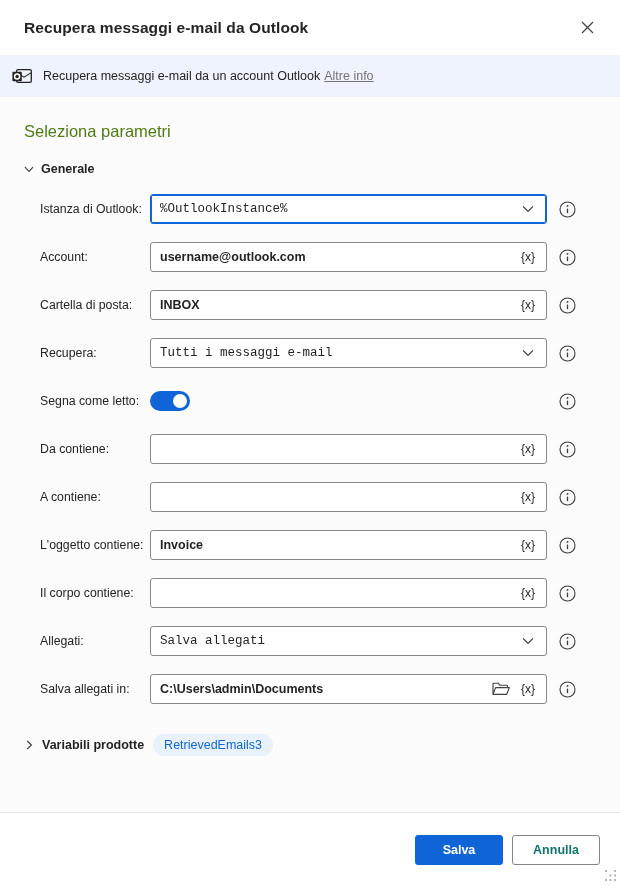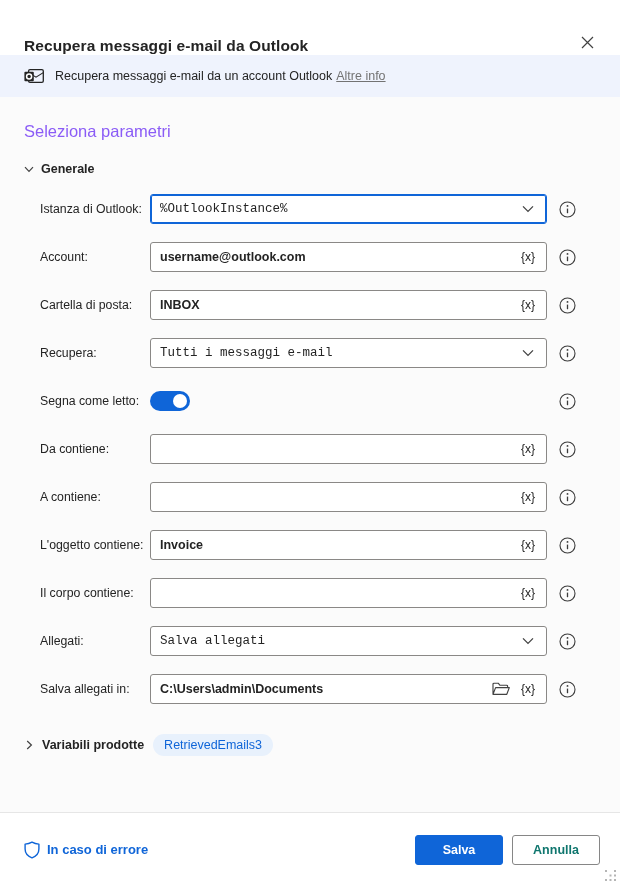--- a/index.html
+++ b/index.html
@@ -11,44 +11,44 @@
   }
   .dialog {
     position: relative;
     width: 620px; height: 886px;
     display: flex; flex-direction: column;
     overflow: hidden;
   }
   
   .hdr {
     height: 55px; background: #fff;
-    display: flex; align-items: flex-end;
+    display: flex; align-items: center;
     padding: 0 20px 0 24px; flex: 0 0 auto;
   }
   .hdr-title { font-size: 15.5px; font-weight: 700; letter-spacing: .1px; }
   .close-btn {
     margin-left: auto; width: 26px; height: 26px;
     display: flex; align-items: center; justify-content: center;
     background: none; border: none; cursor: pointer;
   }
   
   .banner {
     height: 42px; background: #eff3fd;
     display: flex; align-items: center;
-    padding: 0 24px; gap: 11px; flex: 0 0 auto;
+    padding: 0 12px; gap: 11px; flex: 0 0 auto;
     font-size: 12.5px;
   }
   .banner a { color: #737373; text-decoration: underline; margin-left: 4px; }
   .banner-text { display: flex; align-items: center; }
   
   .main {
     flex: 1 1 auto; background: #fbfbfb;
     padding: 0 24px;
   }
-  .params-heading { font-size: 16.5px; font-weight: 400; color: #8b5cf6; margin: 25px 0 0; }
+  .params-heading { font-size: 16.5px; font-weight: 400; color: #4d7c0f; margin: 25px 0 0; }
   .section-row {
     display: flex; align-items: center; gap: 7px;
     margin: 21px 0 18px; cursor: pointer;
   }
   .section-label { font-size: 12.5px; font-weight: 700; }
   
   .row { display: flex; align-items: center; margin-bottom: 18px; padding-left: 16px; }
   .row-label { width: 110px; font-size: 12.3px; flex: 0 0 auto; }
   .control {
     width: 397px; height: 30px; flex: 0 0 auto;
@@ -362,28 +362,20 @@
         <svg width="7" height="10" viewBox="0 0 7 10">
             <path d="M1.2 1 L5.4 5 L1.2 9" fill="none" stroke="#424242" stroke-width="1.2"></path>
           </svg>
       </span>
       <span class="vars-label">Variabili prodotte</span>
       <span class="var-pill">RetrievedEmails3</span>
     </div>
   </div>
 
   <div class="footer">
-    <a class="error-link" href="#">
-      <span>
-        <svg width="16" height="18" viewBox="0 0 16 18">
-            <path d="M8 1.2 C10 2.4 12.4 3.1 14.9 3.1 V8 c0 4.4 -2.9 7.3 -6.9 8.8 C4.1 15.3 1.1 12.4 1.1 8 V3.1 C3.6 3.1 6 2.4 8 1.2 Z" fill="none" stroke="#0f65d8" stroke-width="1.4" stroke-linejoin="round"></path>
-          </svg>
-      </span>
-      <span>In caso di errore</span>
-    </a>
     <div class="btns">
       <button class="btn btn-primary">Salva</button>
       <button class="btn btn-secondary">Annulla</button>
     </div>
   </div>
 
   <div class="grip"></div>
 </div>
 
 </body></html>

